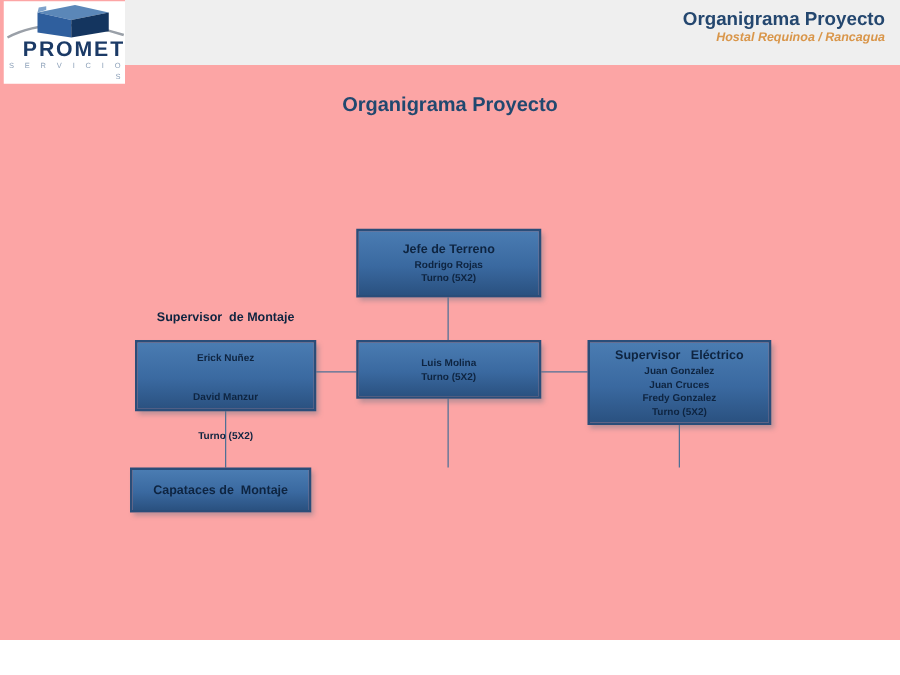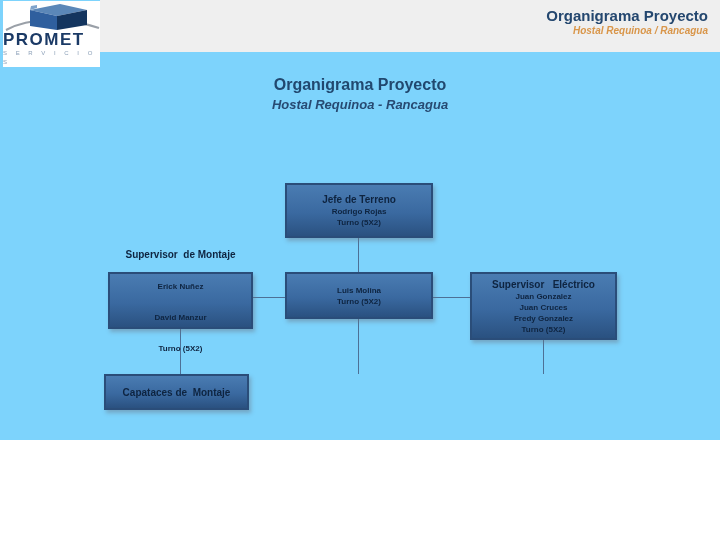--- a/index.html
+++ b/index.html
@@ -1,32 +1,32 @@
 <!DOCTYPE html>
 <html><head>
 <meta charset="utf-8">
 <style>
   html,body{margin:0;padding:0;}
   body{
     width:720px;height:540px;background:#ffffff;
     font-family:"Liberation Sans", sans-serif;
     -webkit-font-smoothing:antialiased;
   }
-  .slide{position:relative;width:720px;height:440px;background:#7dd3fc;overflow:hidden;}
+  .slide{position:relative;width:720px;height:512px;background:#fca5a5;overflow:hidden;}
 
   
   .band{
     position:absolute;left:100px;top:0;width:620px;height:52px;
     background:#efefef;box-sizing:border-box;text-align:right;
     padding:7px 12px 0 0;
   }
   .band-title{color:#24476f;font-weight:bold;font-size:15px;line-height:17px;}
   .band-sub{color:#d9964a;font-weight:bold;font-style:italic;font-size:10px;line-height:14px;}
 
-  .logo{position:absolute;left:3px;top:1px;width:97px;text-align:left;background:#ffffff;}
+  .logo{position:absolute;left:3px;top:1px;width:97px;text-align:right;background:#ffffff;}
   .logo svg{display:block;margin:0 auto;}
   .logo-name{color:#1b3a66;font-weight:bold;font-size:17px;letter-spacing:1.5px;line-height:14px;}
   .logo-sub{color:#8ca0b8;font-size:6px;letter-spacing:3.5px;line-height:9px;margin-top:2px;}
 
   
   .page-title,.page-subtitle,.page-section{position:absolute;left:0;width:720px;text-align:center;color:#21486f;}
   .page-title{top:76px;font-size:16px;font-weight:bold;}
   .page-subtitle{top:97px;font-size:13px;font-weight:bold;font-style:italic;color:#274a72;}
   .page-section{top:117px;font-size:11px;font-weight:bold;}
 
@@ -63,21 +63,20 @@
       <polygon points="26,9 56,3 83,9 53,15" fill="#5b87b8"></polygon>
       <polygon points="26,9 53,15 53,29 26,25" fill="#2f5f9e"></polygon>
       <polygon points="53,15 83,9 83,24 53,29" fill="#14355f"></polygon>
       <polygon points="26,9 33,7 33,4 27,5" fill="#7fa3cb"></polygon>
     </svg>
     <div class="logo-name">PROMET</div>
     <div class="logo-sub">S E R V I C I O S</div>
   </div>
 
   <div class="page-title">Organigrama Proyecto</div>
-  <div class="page-subtitle">Hostal Requinoa - Rancagua</div>
 
   <div class="vline" style="left:358px;top:238px;height:34px;"></div>
   <div class="hline" style="left:253px;top:297px;width:32px;"></div>
   <div class="hline" style="left:433px;top:297px;width:37px;"></div>
   <div class="vline" style="left:180px;top:329px;height:45px;"></div>
   <div class="vline" style="left:358px;top:319px;height:55px;"></div>
   <div class="vline" style="left:543px;top:340px;height:34px;"></div>
 
   <div class="box" style="left:285px;top:183px;width:148px;height:55px;">
     <div class="box-title">Jefe de Terreno</div>

